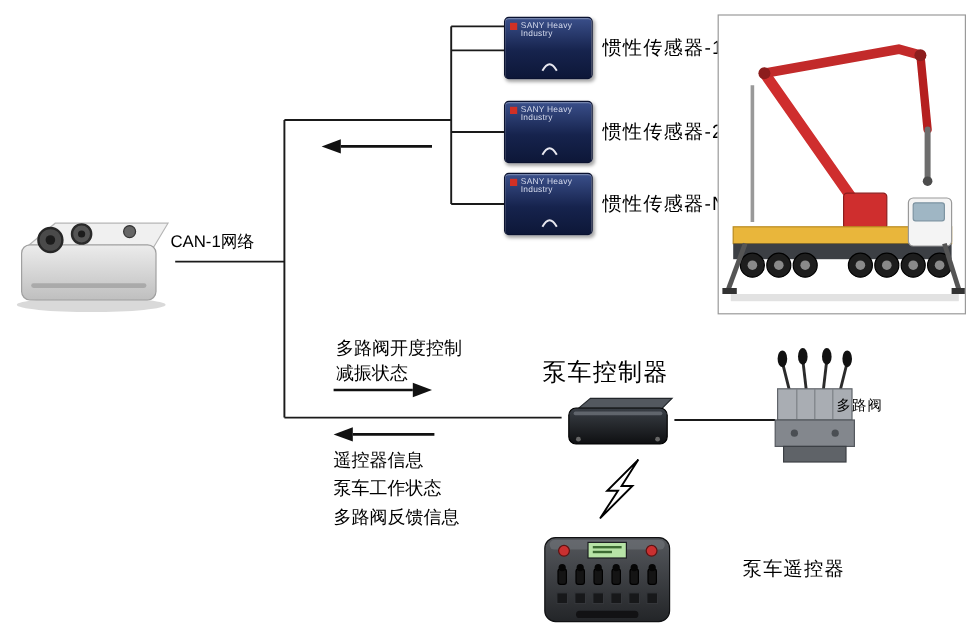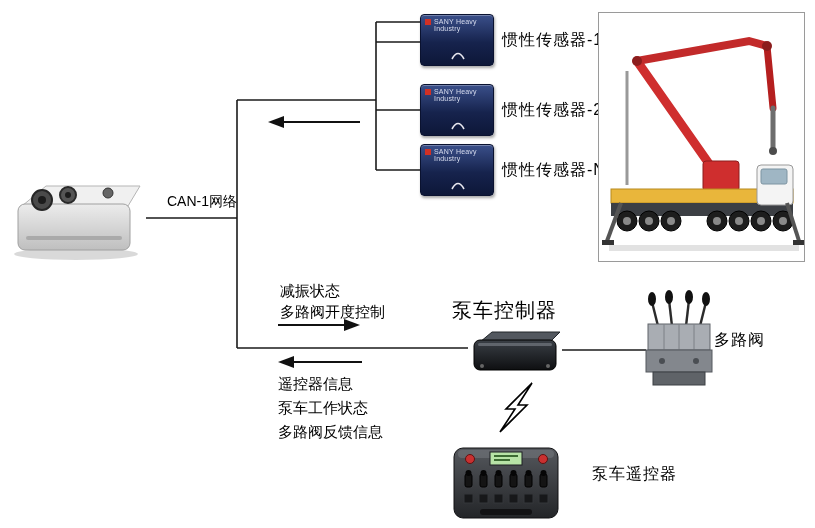--- a/index.html
+++ b/index.html
@@ -4,28 +4,28 @@
 <style>
   *{margin:0;padding:0;box-sizing:border-box}
   html,body{background:#fff}
   .canvas{
     position:relative;width:815px;height:528px;background:#fff;
     font-family:"Liberation Sans","DejaVu Sans",sans-serif;color:#000;overflow:hidden;
   }
   svg.wires{position:absolute;left:0;top:0}
   .label{position:absolute;white-space:nowrap;color:#000}
   .lbl-motion{left:26px;top:266px;font-size:17px;letter-spacing:1px}
-  .lbl-can{left:167px;top:193px;font-size:14px}
+  .lbl-can{left:142px;top:193px;font-size:14px}
   .lbl-sensor{left:502px;font-size:16px;letter-spacing:1px}
   .lbl-sensor1{top:30px}
   .lbl-sensor2{top:100px}
   .lbl-sensor3{top:160px}
   .lbl-pumpctrl{left:452px;top:297px;font-size:20px;letter-spacing:1px}
-  .lbl-valve{left:714px;top:330px;font-size:16px;letter-spacing:1px}
-  .lbl-remote{left:592px;top:464px;font-size:16px;letter-spacing:1px}
+  .lbl-valve{left:697px;top:330px;font-size:12px;letter-spacing:1px}
+  .lbl-remote{left:619px;top:464px;font-size:16px;letter-spacing:1px}
   .flow{position:absolute;font-size:15px;line-height:23px;white-space:nowrap}
   .flow div{white-space:nowrap}
   .flow-sensor{left:288px;top:130px}
   .flow-ctrl{left:280px;top:280px;line-height:21px}
   .flow-fb{left:278px;top:372px;line-height:24px}
 
   
   .device{position:absolute}
   .motion-ctrl{left:6px;top:176px;width:140px;height:86px}
   .sensor{position:absolute;left:420px;width:74px;height:52px;
@@ -152,22 +152,22 @@
           <circle cx="184" cy="208" r="4"></circle>
       </g>
       <line x1="22" y1="190" x2="8" y2="228" stroke="#555" stroke-width="4"></line>
       <line x1="188" y1="190" x2="200" y2="228" stroke="#555" stroke-width="4"></line>
       <rect x="3" y="227" width="12" height="5" fill="#333"></rect>
       <rect x="194" y="227" width="12" height="5" fill="#333"></rect>
     </svg>
   </div>
 
   <div class="flow flow-ctrl">
+    <div>多路阀开度控制</div>
     <div>减振状态</div>
-    <div>多路阀开度控制</div>
   </div>
 
   <div class="device pumpctrl">
     <svg width="96" height="50" viewBox="0 0 96 50">
       <defs>
         <linearGradient id="pcg" x1="0" y1="0" x2="0" y2="1">
           <stop offset="0" stop-color="#3a3f46"></stop>
             <stop offset="1" stop-color="#0e0f11"></stop>
         </linearGradient>
       </defs>

